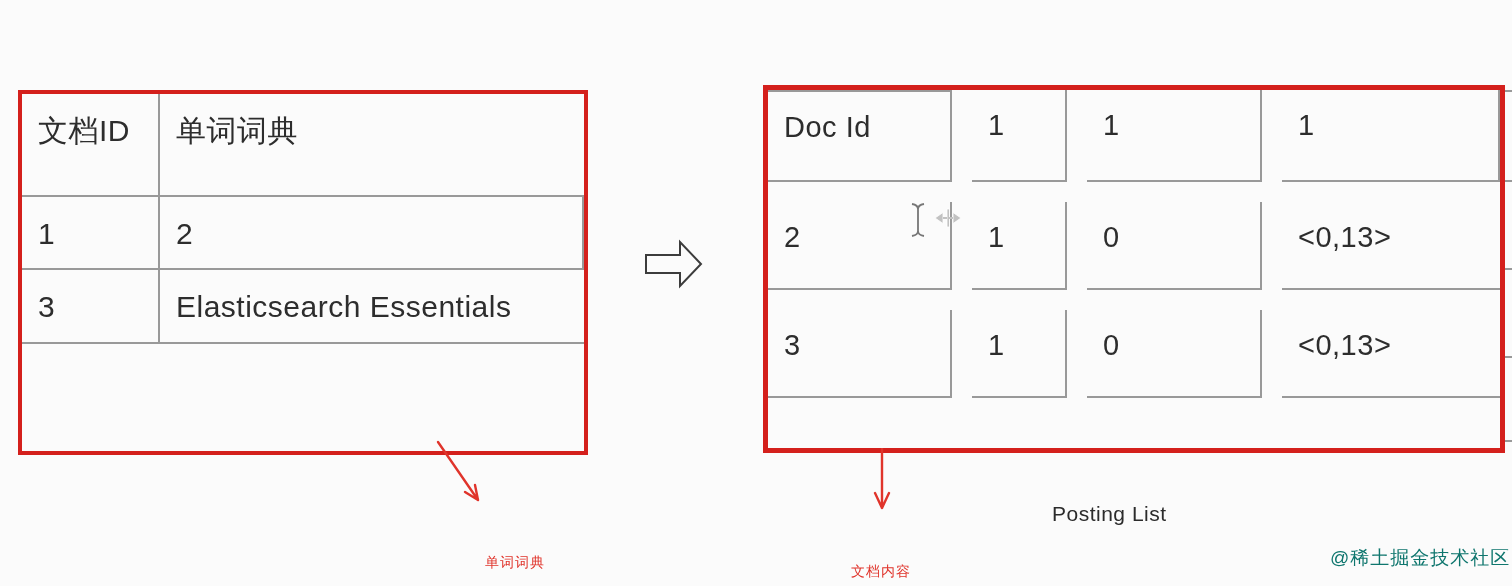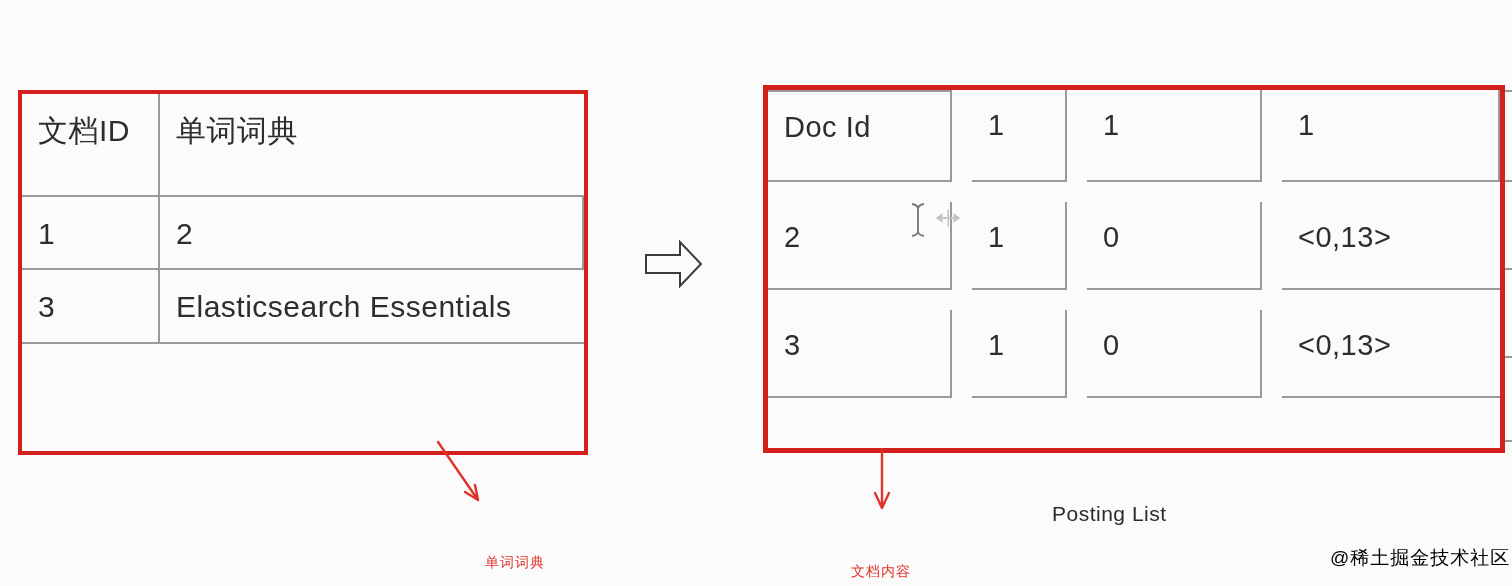--- a/index.html
+++ b/index.html
@@ -77,21 +77,21 @@
     font-size: 21px;
     color: #2b2b2b;
     letter-spacing: 0.5px;
     white-space: nowrap;
   }
   #watermark {
     position: absolute;
     left: 1330px;
     top: 545px;
     font-size: 19px;
-    color: #000000;
+    color: #0f766e;
     letter-spacing: 1px;
     white-space: nowrap;
   }
 </style>
 </head>
 <body>
 
 <div class="canvas">
 
   <div class="redbox" id="left-table">

